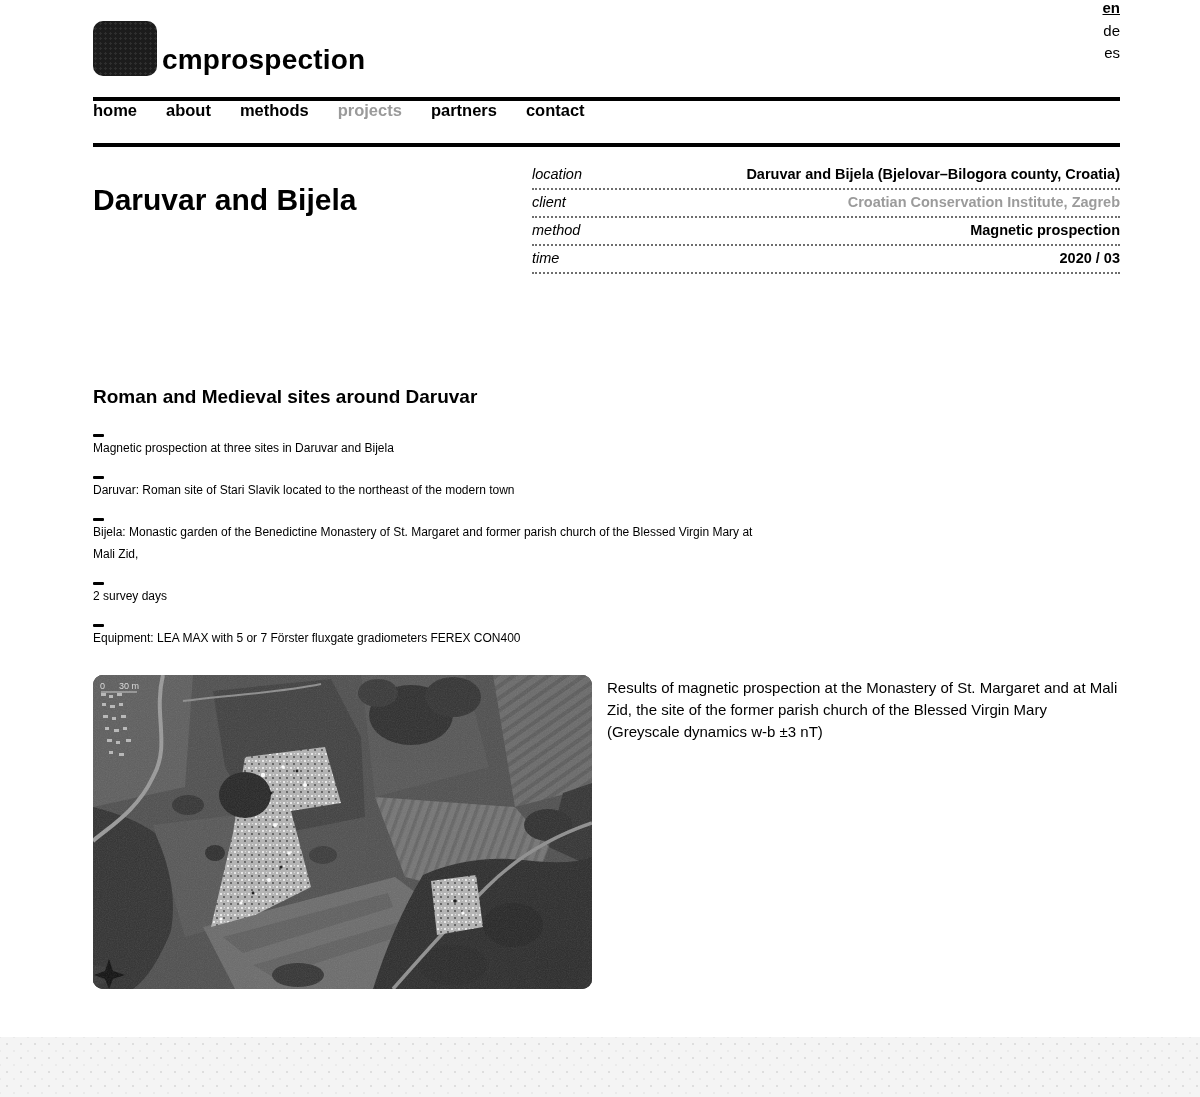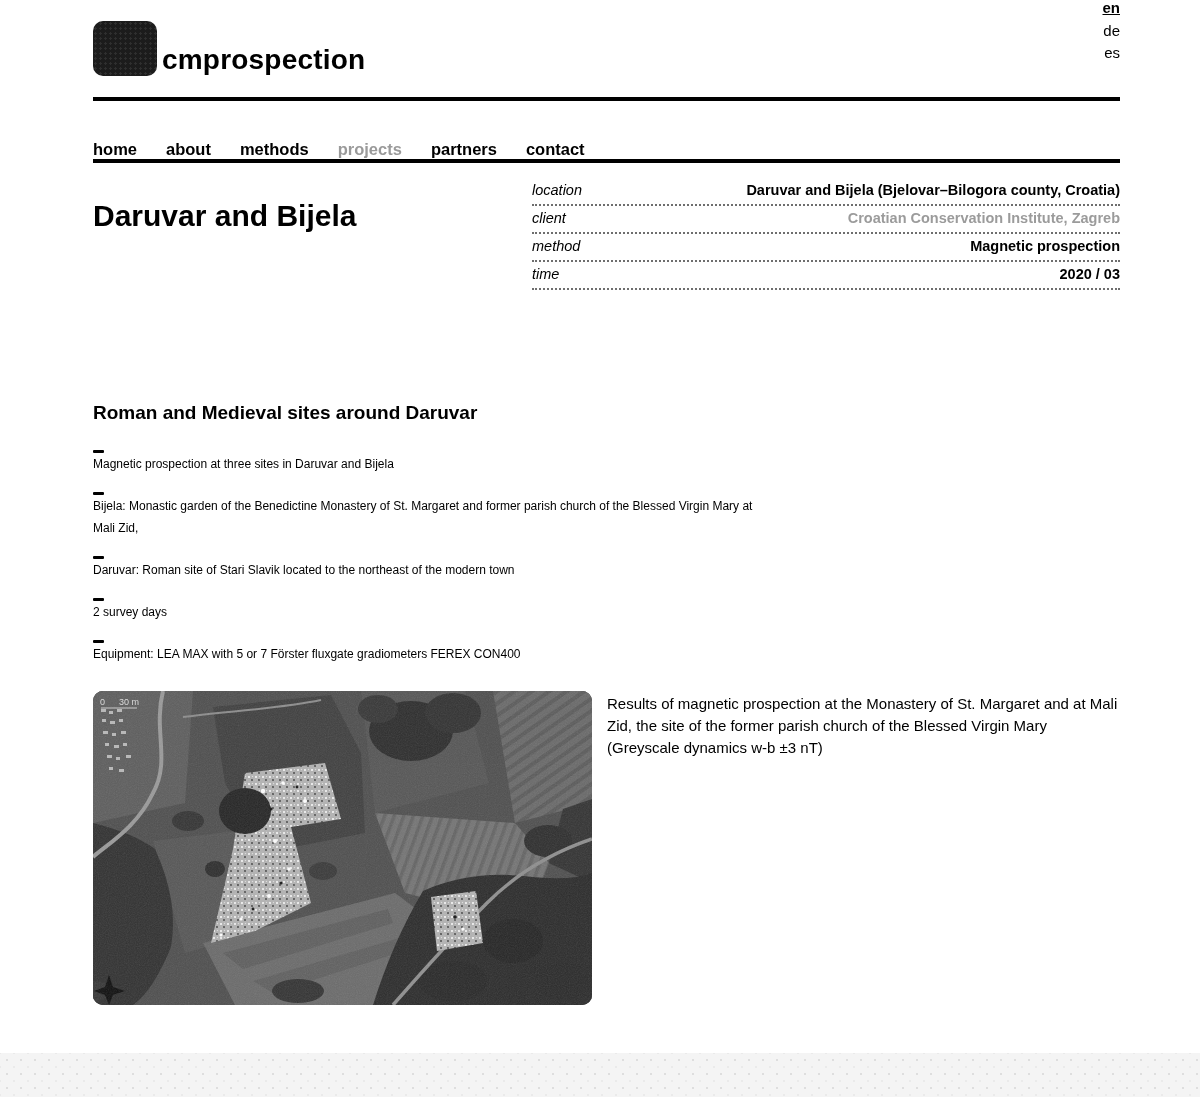--- a/index.html
+++ b/index.html
@@ -22,21 +22,21 @@
   }
   .site-title { font-size: 28px; font-weight: bold; line-height: 1; padding-left: 5px; padding-bottom: 2px; letter-spacing: 0.2px; }
   .lang { position: absolute; top: -3px; right: 0; text-align: right; font-size: 15px; line-height: 22.5px; }
   .lang-item { display: block; color: #000; cursor: pointer; }
   .lang-item.active { font-weight: bold; text-decoration: underline; }
 
   .rule { height: 4px; background: #000; margin-top: 21px; }
   .rule2 { height: 4px; background: #000; }
 
   
-  .nav { height: 58px; display: flex; align-items: flex-end; gap: 29px; }
+  .nav { height: 42px; display: flex; align-items: flex-start; gap: 29px; }
   .nav-item { font-size: 16.5px; font-weight: bold; color: #000; cursor: pointer; }
   .nav-item.active { color: #9a9a9a; cursor: default; }
 
   
   .project-head { display: flex; justify-content: space-between; margin-top: 15px; }
   .page-title { font-size: 30px; font-weight: bold; margin: 23px 0 0 0; line-height: 1; }
   .details { width: 588px; }
   .detail-row {
     display: flex; justify-content: space-between; align-items: baseline;
     padding: 3px 0 4px 0;
@@ -131,25 +131,25 @@
 
     <div class="section">
       <h2 class="section-heading">Roman and Medieval sites around Daruvar</h2>
       <ul class="bullets">
         <li>
             <span class="dash"></span>
             <span>Magnetic prospection at three sites in Daruvar and Bijela</span>
           </li>
         <li>
             <span class="dash"></span>
+            <span>Daruvar: Roman site of Stari Slavik located to the northeast of the modern town</span>
+          </li>
+        <li>
+            <span class="dash"></span>
             <span>Bijela: Monastic garden of the Benedictine Monastery of St. Margaret and former parish church of the Blessed Virgin Mary at Mali Zid,</span>
-          </li>
-        <li>
-            <span class="dash"></span>
-            <span>Daruvar: Roman site of Stari Slavik located to the northeast of the modern town</span>
           </li>
         <li>
             <span class="dash"></span>
             <span>2 survey days</span>
           </li>
         <li>
             <span class="dash"></span>
             <span>Equipment: LEA MAX with 5 or 7 Förster fluxgate gradiometers FEREX CON400</span>
           </li>
       </ul>

